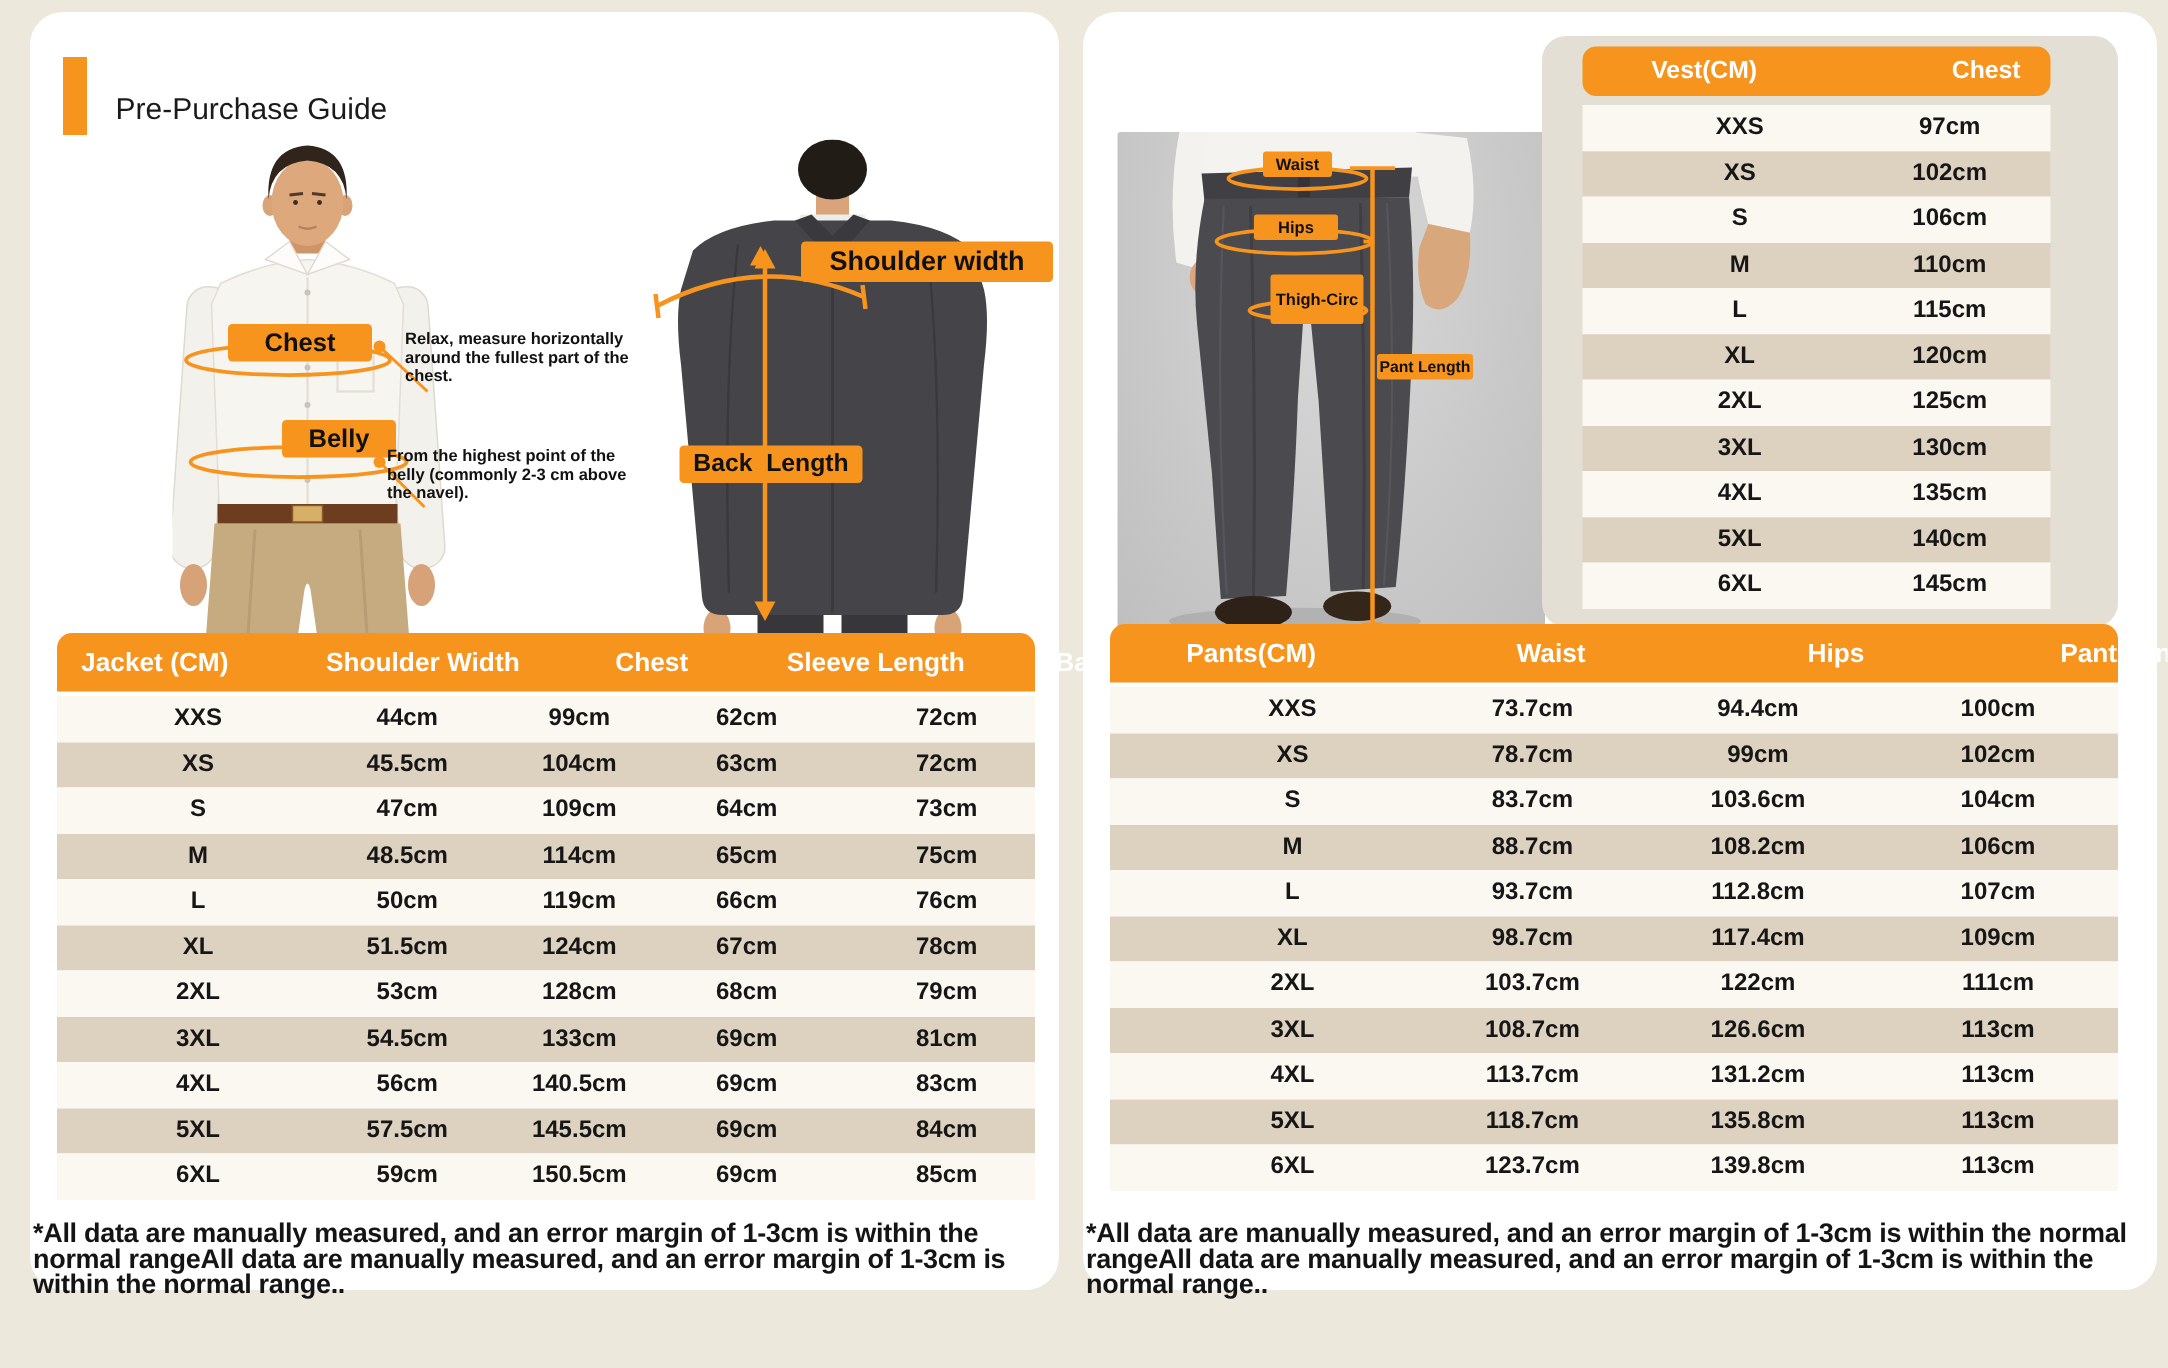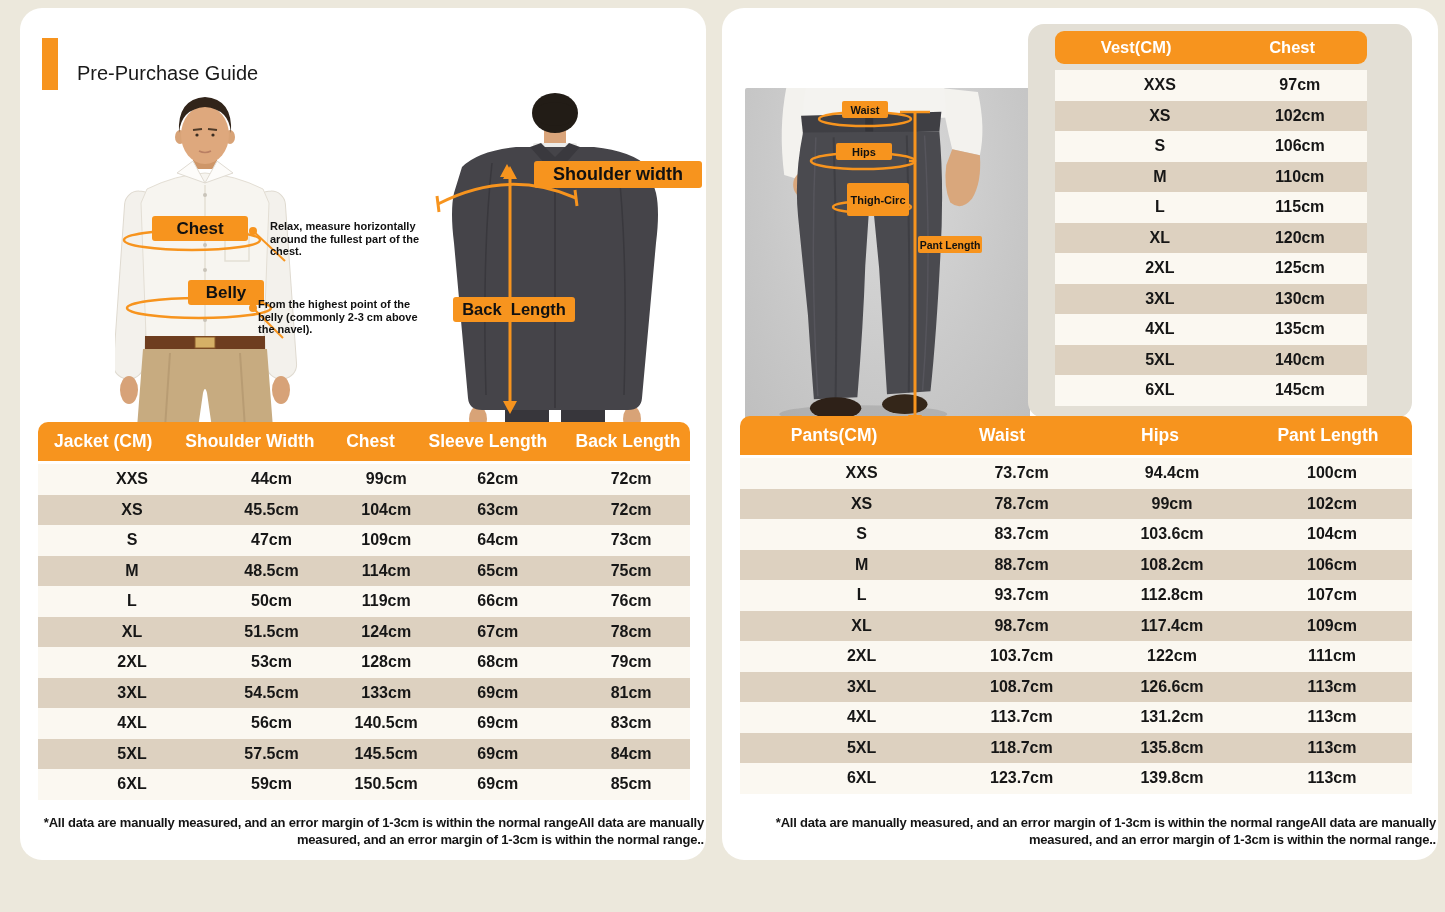--- a/index.html
+++ b/index.html
@@ -18,30 +18,30 @@
   .pill-lg{font-size:17px;}
   .pill-sm{font-size:11px;border-radius:2px;}
   .note{position:absolute;font-size:11px;font-weight:bold;color:#111;line-height:12.5px;}
   
   .photo{position:absolute;left:23px;top:80px;width:285px;height:332px;background:radial-gradient(ellipse at 50% 25%,#DADADA 0%,#C9C9C9 60%,#BFBFBF 100%);border-radius:2px;overflow:hidden;}
   
   .vest-panel{position:absolute;left:306px;top:16px;width:384px;height:394px;background:#E3DFD5;border-radius:16px;}
   
   .size-table{position:absolute;}
   .size-table .thead,.size-table .trow{display:grid;grid-template-columns:var(--cols);align-items:center;text-align:center;}
-  .size-table .thead{background:#F7941E;color:#fff;font-weight:bold;height:39px;font-size:17.5px;border-radius:10px 10px 0 0;margin-bottom:3px;}
+  .size-table .thead{background:#F7941E;color:#fff;font-weight:bold;height:39px;font-size:17.5px;border-radius:10px 10px 0 0;margin-bottom:3px;gap:32px;}
   .size-table .trow{height:30.5px;font-weight:bold;font-size:16px;color:#161616;padding-left:32px;}
   .size-table .tbody .trow:nth-child(odd){background:#FBF8F1;}
   .size-table .tbody .trow:nth-child(even){background:#DDD1C0;}
   .jacket-table{--cols:20% 25% 12% 24% 19%;left:18px;top:414px;width:652px;}
   .pants-table{--cols:28% 22% 25% 25%;left:18px;top:396px;width:672px;margin-top:12px;}
   .vest-table{--cols:52% 48%;left:27px;top:7px;width:312px;}
   .vest-table .thead{height:33px;font-size:16.5px;border-radius:9px;margin-bottom:6px;}
   
-  .footnote{position:absolute;left:0;right:0;top:806px;text-align:right;font-size:13px;font-weight:bold;line-height:17px;letter-spacing:-0.2px;color:#141414;padding:0 2px;}
+  .footnote{position:absolute;left:0;right:0;top:806px;text-align:left;font-size:18px;font-weight:bold;line-height:17px;letter-spacing:-0.2px;color:#141414;padding:0 2px;}
   svg{display:block;}
   .overlay{position:absolute;left:0;top:0;pointer-events:none;}
 </style>
 </head>
 <body>
 
 <div id="panel-left" class="panel">
 
   <div class="title-row">
     <div class="accent-bar"></div>

